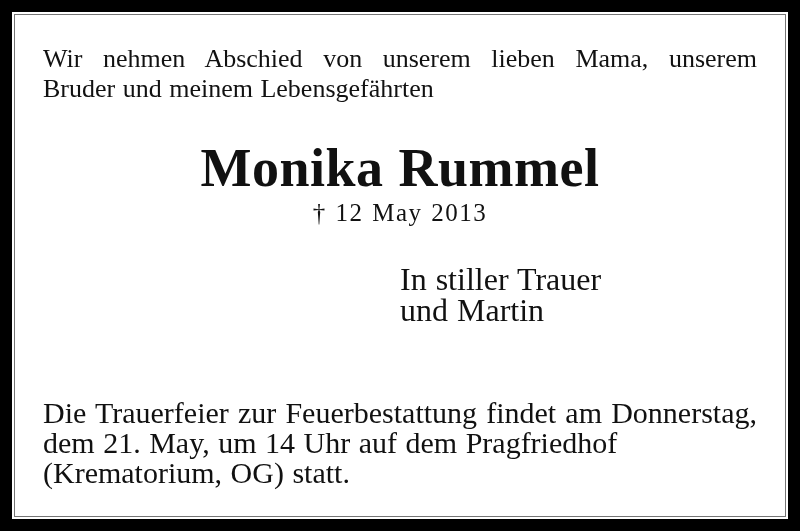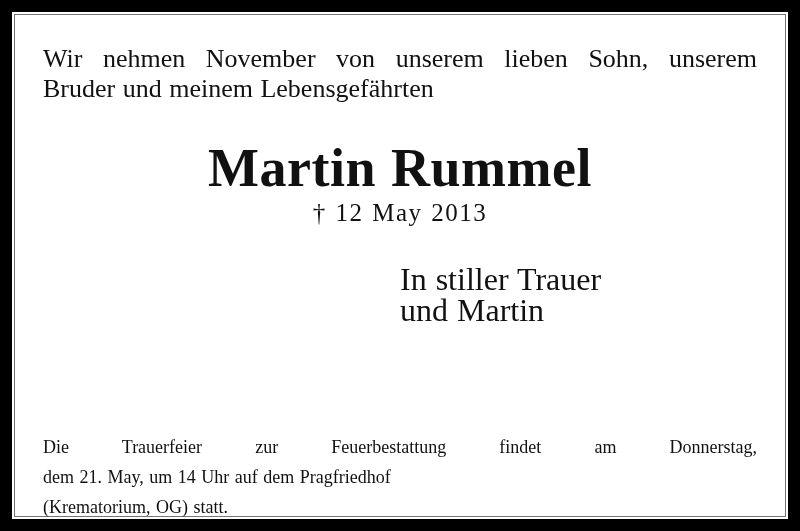--- a/index.html
+++ b/index.html
@@ -72,39 +72,38 @@
     left: 400px;
     top: 264px;
     font-size: 32px;
     line-height: 31px;
   }
   .funeral {
     position: absolute;
     left: 43px;
     top: 398px;
     width: 714px;
-    font-size: 18px;
+    font-size: 30px;
     line-height: 30px;
-    margin-top: 34px;
   }
 </style>
 </head>
 <body>
 
 <div class="page">
 
   <div class="frame"></div>
   <div class="inner-rule"></div>
 
   <div class="intro">
-    <div class="justified-line">Wir nehmen November von unserem lieben Sohn, unserem</div>
+    <div class="justified-line">Wir nehmen Abschied von unserem lieben Mama, unserem</div>
     <div>Bruder und meinem Lebensgefährten</div>
   </div>
 
-  <div class="deceased-name">Martin Rummel</div>
+  <div class="deceased-name">Monika Rummel</div>
 
   <div class="dates">
     <span>† 12 May 2013</span>
   </div>
 
   <div class="condolence">
     <div>In stiller Trauer</div>
     <div>und Martin</div>
   </div>
 

